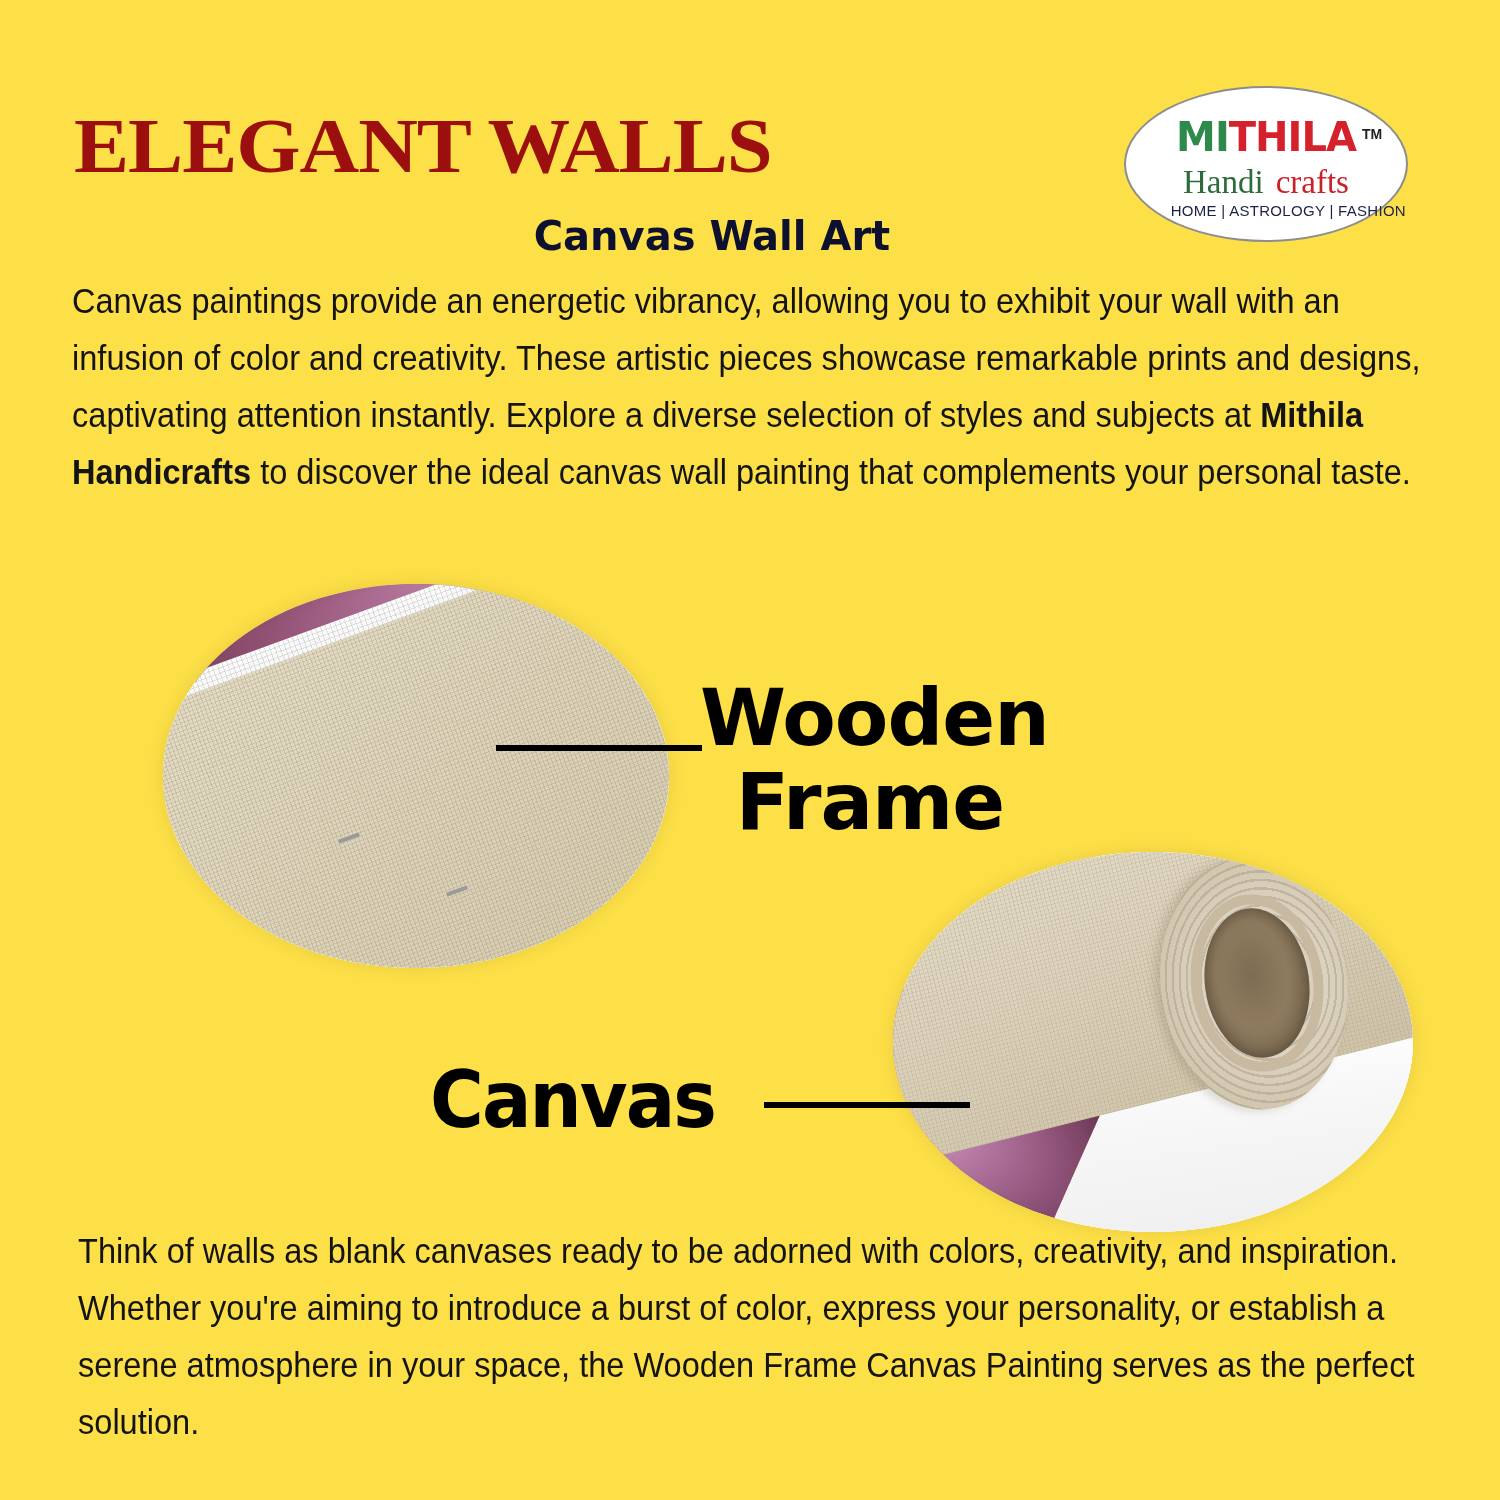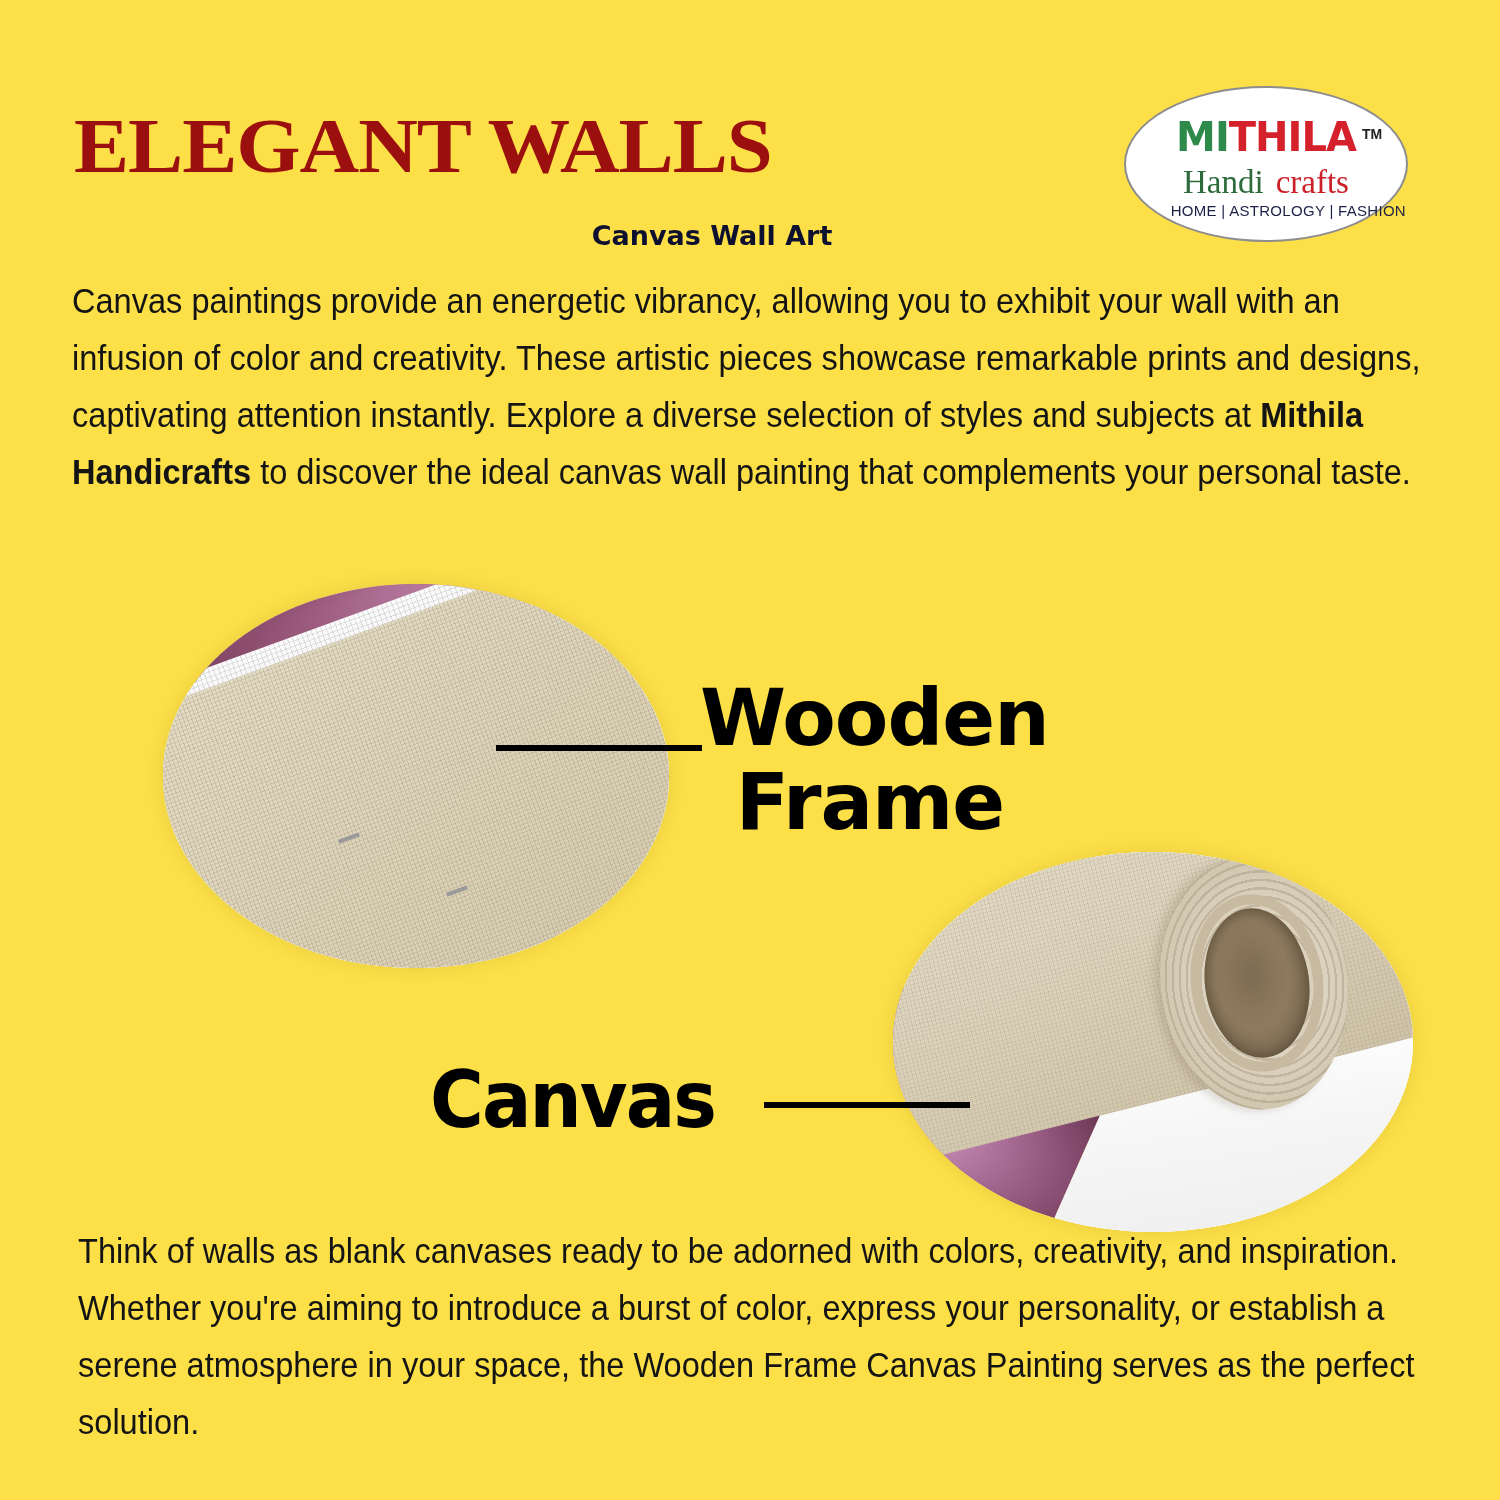--- a/index.html
+++ b/index.html
@@ -99,21 +99,21 @@
 
   
   .subtitle {
     position: absolute;
     left: 0;
     right: 0;
     top: 212px;
     text-align: center;
     font-family: "DejaVu Sans", sans-serif;
     font-weight: bold;
-    font-size: 27px;
+    font-size: 40px;
     line-height: 48px;
     color: #0E1030;
     padding-right: 76px;
     box-sizing: border-box;
   }
 
   
   .para {
     position: absolute;
     font-family: "Liberation Sans", sans-serif;

